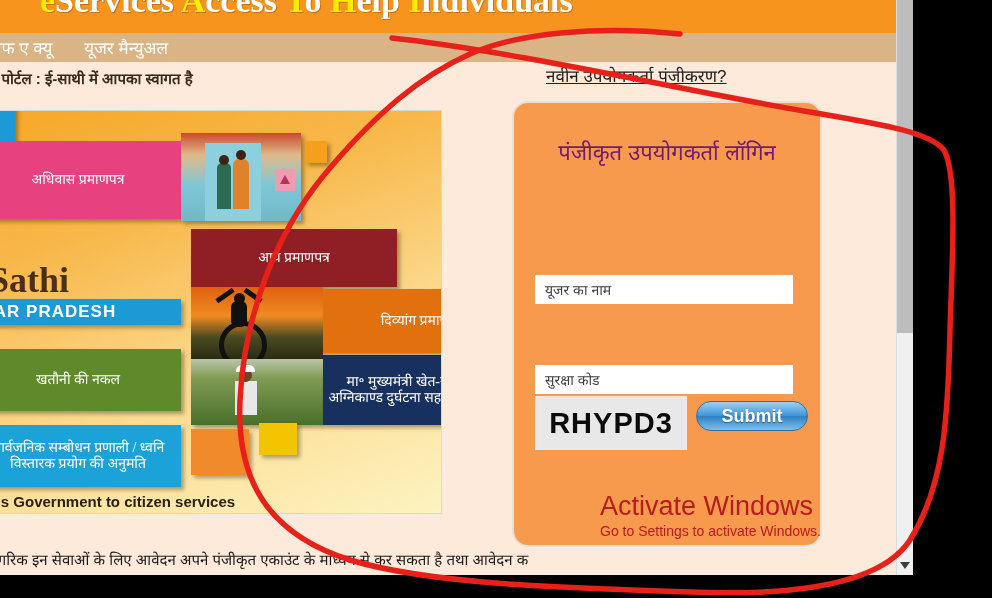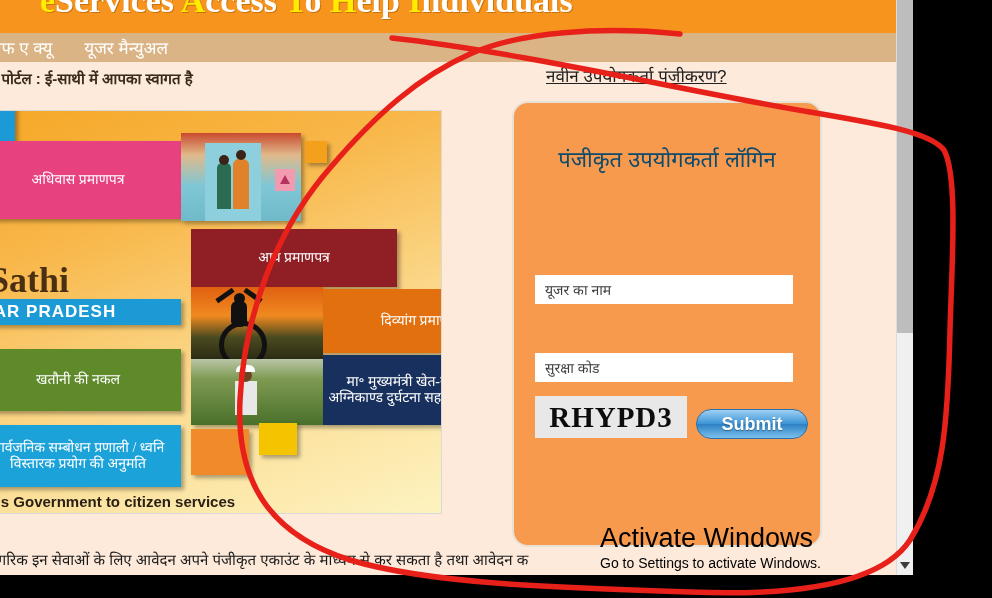--- a/index.html
+++ b/index.html
@@ -114,69 +114,68 @@
     position:absolute;left:14px;top:382px;width:470px;
     font-size:15px;font-weight:bold;color:#2a2015;white-space:nowrap;
   }
   
   #login-panel{
     position:absolute;left:512px;top:101px;width:310px;height:446px;
     background:#f79a4d;border:2px solid #e7e0d6;border-radius:16px;
     box-sizing:border-box;
   }
   #login-title{
-    position:absolute;left:0;top:40px;width:100%;text-align:center;
-    font-size:22px;color:#0c4a6e;
+    position:absolute;left:0;top:33px;width:100%;text-align:center;
+    font-size:22px;color:#701a75;
   }
   .login-field{
     position:absolute;left:21px;width:258px;height:29px;
     background:#ffffff;border:none;box-sizing:border-box;
     font-size:14px;color:#333;padding-left:10px;
     font-family:"Liberation Sans", sans-serif;outline:none;
   }
   .login-field::placeholder{color:#3d3d3d;opacity:1;}
   #f-user{top:172px;}
   #f-pass{top:206px;}
-  #f-code{top:250px;}
+  #f-code{top:262px;}
   #captcha{
-    position:absolute;left:21px;top:293px;width:152px;height:42px;
+    position:absolute;left:21px;top:293px;width:152px;height:54px;
     background:#e8e8e8;display:flex;align-items:center;justify-content:center;
-    font-family:Liberation Serif, serif;font-size:29px;font-weight:bold;
+    font-family:Liberation Sans, sans-serif;font-size:29px;font-weight:bold;
     color:#0c0c0c;letter-spacing:1px;
   }
   #submit-btn{
     position:absolute;left:182px;top:298px;width:112px;height:30px;
     border-radius:16px;border:1px solid #2f6fa8;
     background:linear-gradient(180deg,#9fd0f3 0%,#3f96d8 48%,#2e81c4 52%,#7cc0ec 100%);
     color:#ffffff;font-size:18px;font-weight:bold;
     display:flex;align-items:center;justify-content:center;
     text-shadow:0 1px 1px rgba(0,0,0,.35);cursor:pointer;
-    font-family:"Liberation Sans", sans-serif;box-sizing:border-box;margin-top:8px;
+    font-family:"Liberation Sans", sans-serif;box-sizing:border-box;
   }
   #otp-note{
     position:absolute;left:0;top:352px;width:100%;text-align:center;
     font-size:14px;color:#1c1c1c;
   }
   #badges{
     position:absolute;left:0;top:399px;width:100%;
     display:flex;justify-content:center;gap:42px;
   }
   .badge{
     color:#fff;font-size:18px;line-height:1.0;text-align:center;
     cursor:pointer;
   }
   .badge span{display:block;padding:4px 6px;}
   #badge-track span{background:#d9534f;}
   #badge-cert span{background:#2c7fb8;}
   
   #activate{
     position:absolute;left:600px;top:492px;width:300px;
-    color:#000000;font-size:27px;line-height:1.05;
+    color:#b91c1c;font-size:27px;line-height:1.05;
     pointer-events:none;
-    margin-top:32px;
   }
   #activate .sub{font-size:14px;margin-top:4px;}
   
   #body-text{
     position:absolute;left:-60px;top:548px;width:520px;
     font-size:15px;color:#1a1a1a;line-height:1.6;
     white-space:nowrap;
   }
   #body-text div{display:block;}
   

